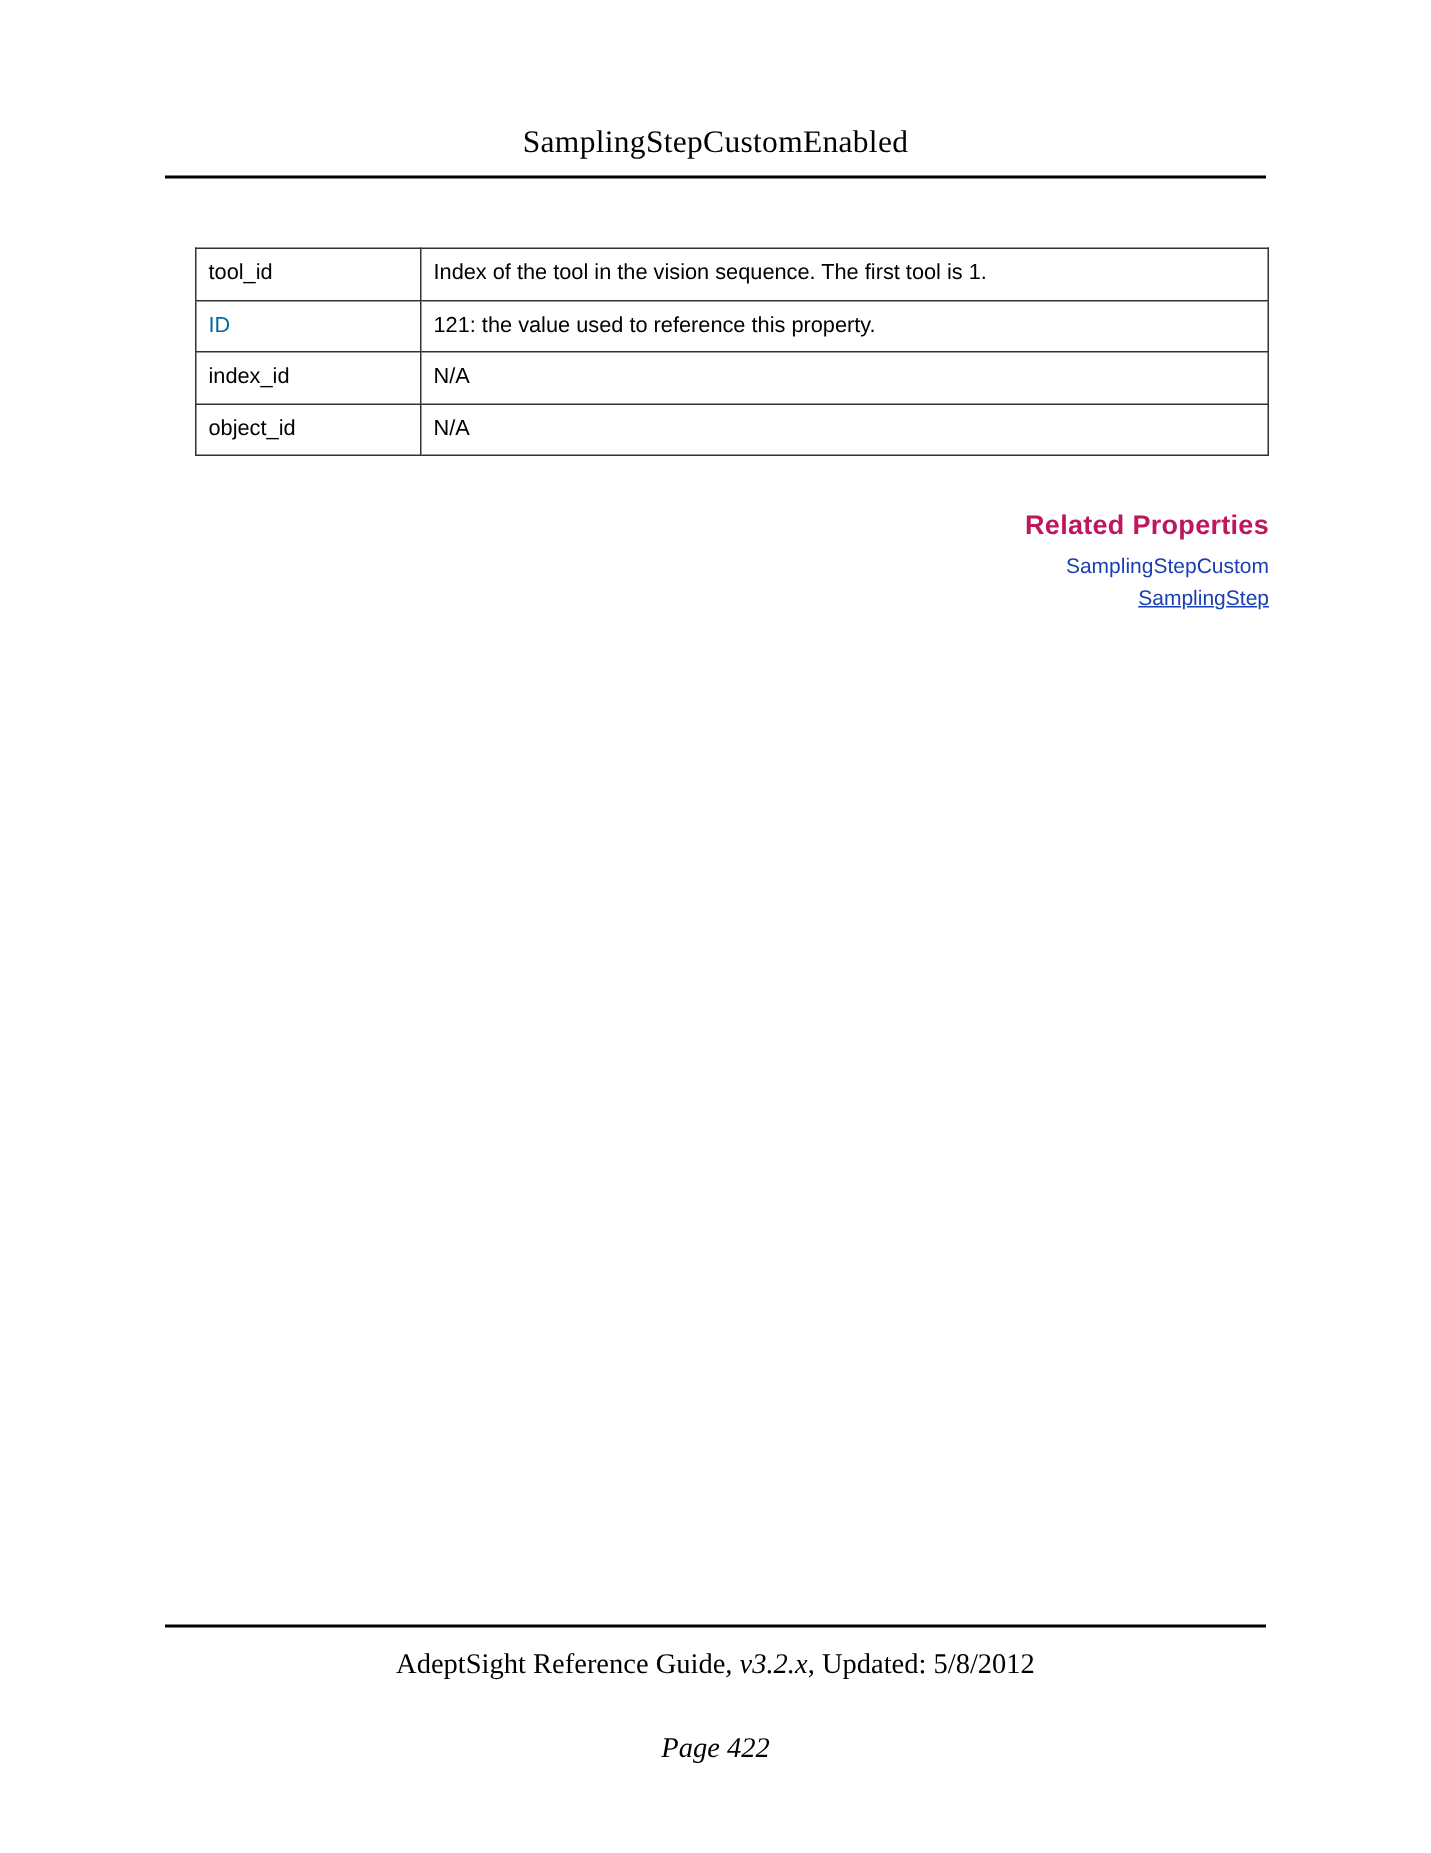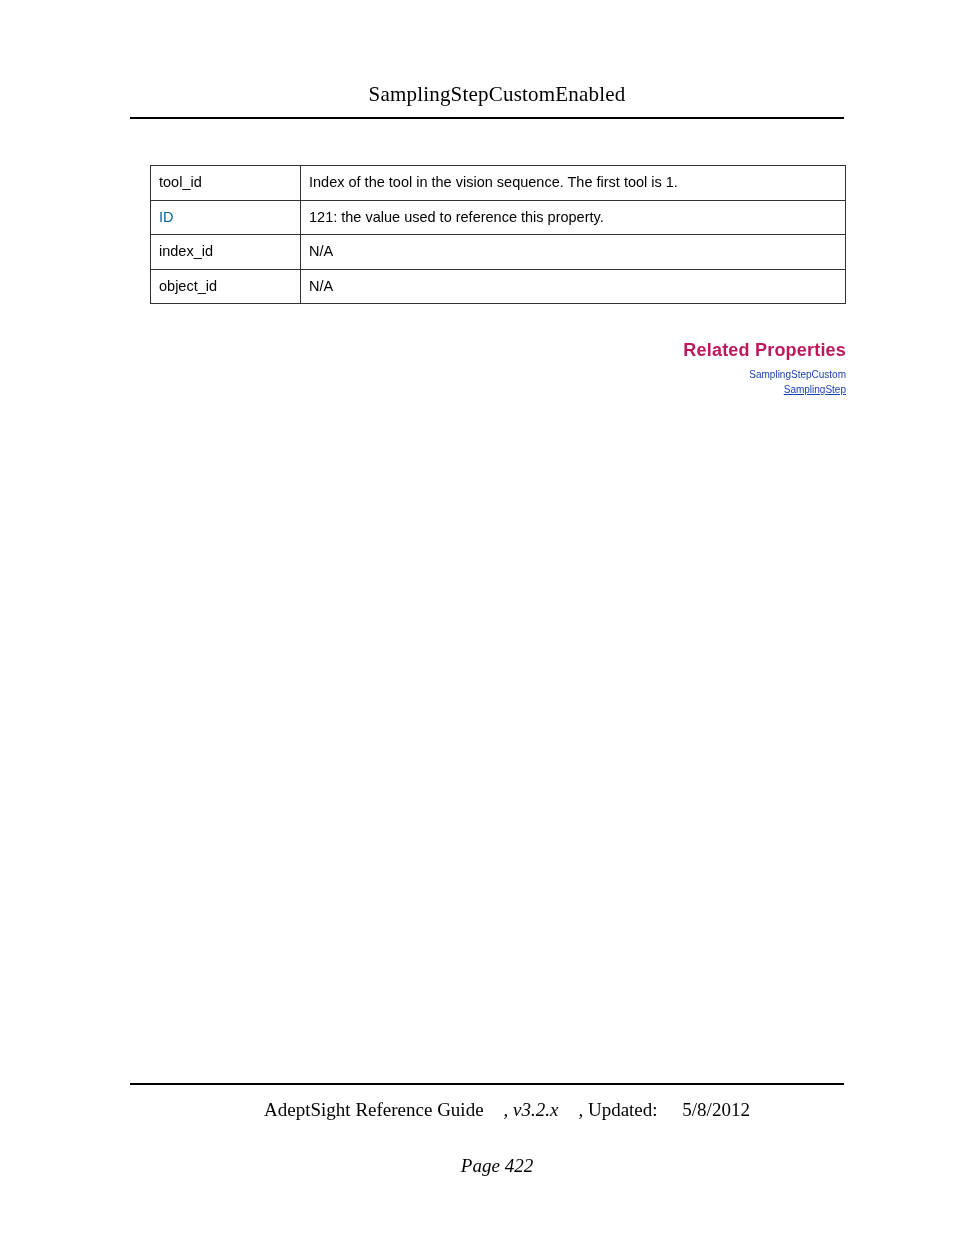--- a/index.html
+++ b/index.html
@@ -1,15 +1,15 @@
 <!DOCTYPE html>
 <html><head>
 <meta charset="utf-8">
 <style>
-  * { box-sizing: border-box; padding-left: 20px; }
+  * { box-sizing: border-box; }
   html, body {
     margin: 0;
     padding: 0;
     width: 954px;
     height: 1235px;
     background: #fff;
     font-family: Verdana, Geneva, sans-serif;
     color: #000;
     position: relative;
   }
@@ -62,21 +62,21 @@
     text-align: right;
   }
   .related-heading {
     color: #be185d;
     font-weight: bold;
     font-size: 18px;
     letter-spacing: 0.2px;
   }
   .related-links {
     margin-top: 6px;
-    font-size: 10px;
+    font-size: 14px;
     line-height: 1.5;
   }
   .related-links a {
     color: #1a3fb3;
     text-decoration: none;
   }
   .related-links a.underlined {
     text-decoration: underline;
   }
   .footer-area {

